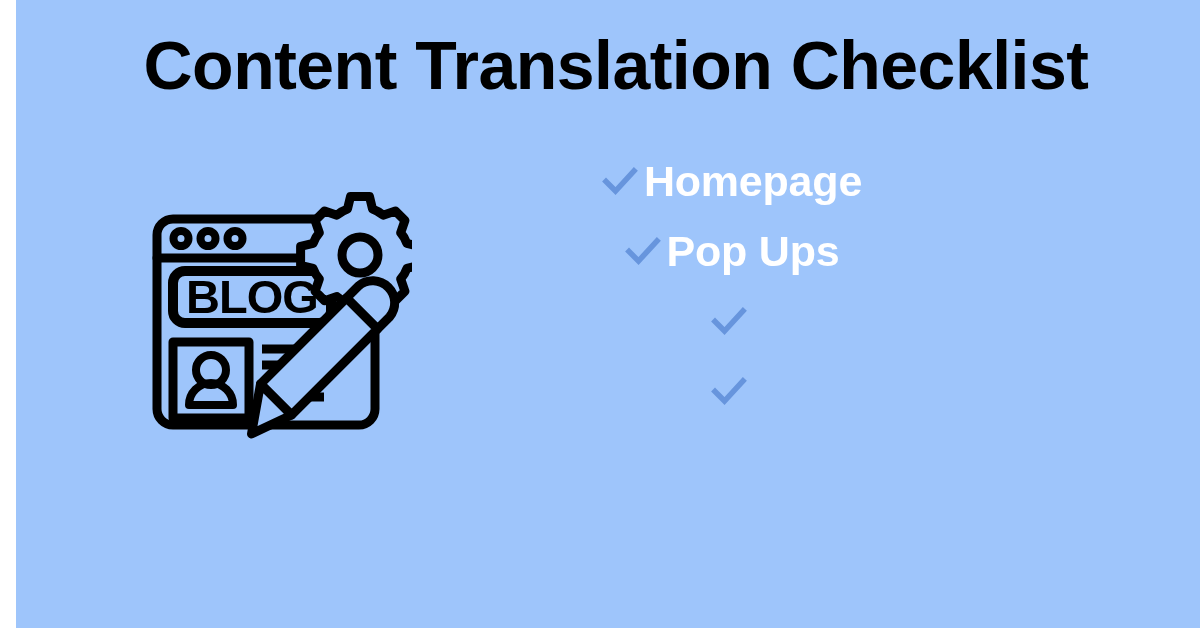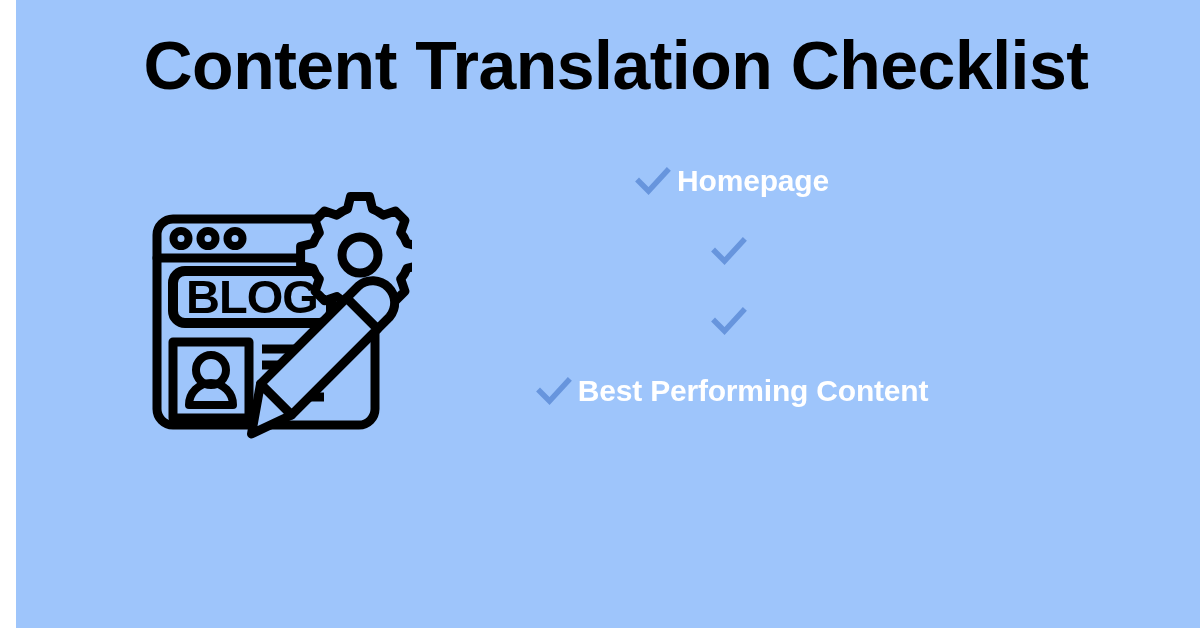--- a/index.html
+++ b/index.html
@@ -75,21 +75,21 @@
     flex: 0 0 auto;
     width: 40px;
     height: 40px;
     margin-right: 4px;
     display: block;
   }
   .check-label {
     color: #ffffff;
     font-family: "Liberation Sans", sans-serif;
     font-weight: 700;
-    font-size: 30px;
+    font-size: 43px;
     line-height: 40px;
     letter-spacing: -0.2px;
   }
 </style>
 </head>
 <body>
 
 <div id="poster">
 
   <div id="title">Content Translation Checklist</div>
@@ -150,30 +150,30 @@
       </svg>
       <span class="check-label">Homepage</span>
     </div>
 
 
 
     <div class="check-row">
       <svg class="check-icon" viewBox="0 0 40 40">
         <path d="M6 20.5 L15.5 30 L34 10" fill="none" stroke="#6795dd" stroke-width="5.5" stroke-linecap="square" stroke-linejoin="miter"></path>
       </svg>
+      <span class="check-label">Pop Ups</span>
     </div>
 
     <div class="check-row">
       <svg class="check-icon" viewBox="0 0 40 40">
         <path d="M6 20.5 L15.5 30 L34 10" fill="none" stroke="#6795dd" stroke-width="5.5" stroke-linecap="square" stroke-linejoin="miter"></path>
       </svg>
     </div>
 
     <div class="check-row">
       <svg class="check-icon" viewBox="0 0 40 40">
         <path d="M6 20.5 L15.5 30 L34 10" fill="none" stroke="#6795dd" stroke-width="5.5" stroke-linecap="square" stroke-linejoin="miter"></path>
       </svg>
-      <span class="check-label">Best Performing Content</span>
     </div>
 
   </div>
 
 </div>
 
 </body></html>

